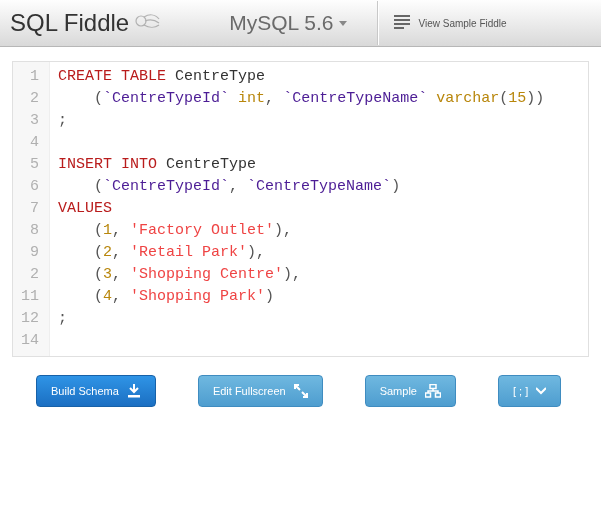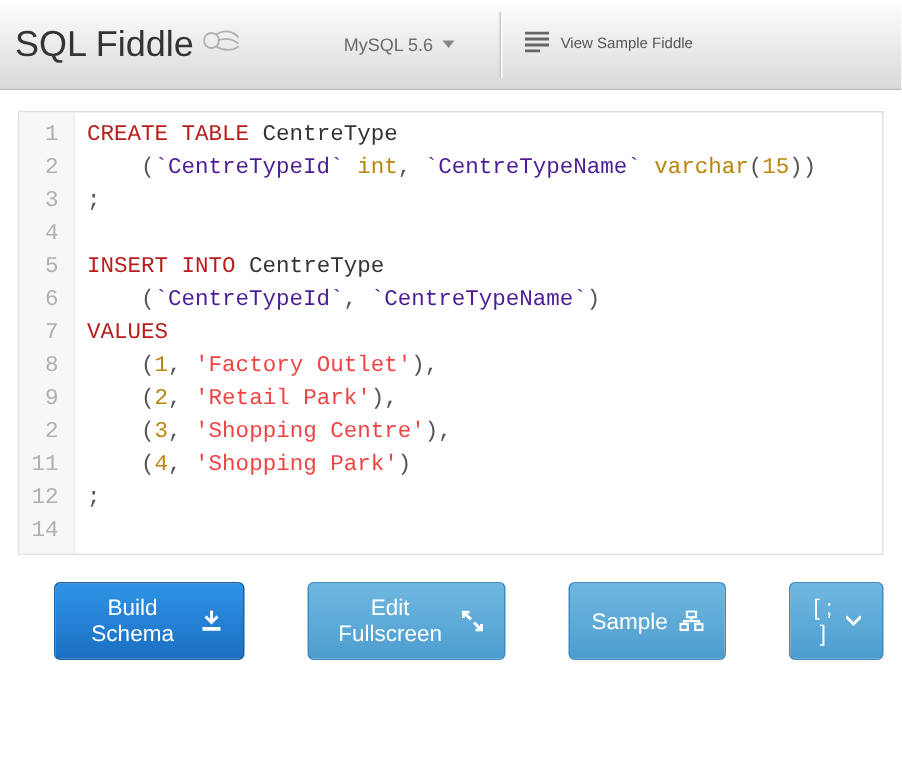--- a/index.html
+++ b/index.html
@@ -1,35 +1,35 @@
 <!DOCTYPE html>
 <html><head>
 <meta charset="utf-8">
 <style>
 * { box-sizing: border-box; margin: 0; padding: 0; }
 body { font-family: "Helvetica Neue", Helvetica, Arial, sans-serif; font-size: 14px; background: #fff; width: 601px; }
-.toolbar { height: 60px; background: linear-gradient(to bottom, #fefefe, #d9d9d9); border-bottom: 1px solid #b7b7b7; display: flex; align-items: center; padding: 0 10px; }
+.toolbar { height: 47px; background: linear-gradient(to bottom, #fefefe, #d9d9d9); border-bottom: 1px solid #b7b7b7; display: flex; align-items: center; padding: 0 10px; }
 .brand { font-size: 24px; color: #333; font-weight: 400; display: flex; align-items: center; gap: 4px; }
 .brand .tag-icon { margin-left: 2px; opacity: 0.5; }
-.db-selector { margin-left: 56px; color: #6a6a6a; font-size: 12px; display: flex; align-items: center; gap: 6px; padding: 6px 12px; cursor: pointer; }
+.db-selector { margin-left: 56px; color: #6a6a6a; font-size: 21px; display: flex; align-items: center; gap: 6px; padding: 6px 12px; cursor: pointer; }
 .db-selector .caret { width: 0; height: 0; border-left: 4px solid transparent; border-right: 4px solid transparent; border-top: 5px solid #888; }
 .divider-v { width: 1px; height: 44px; background: #c8c8c8; margin: 0 6px 0 18px; box-shadow: 1px 0 0 #fff; }
 .sample-btn { color: #555; font-size: 10px; display: flex; align-items: center; gap: 8px; padding: 6px 10px; cursor: pointer; }
 .editor-wrap { padding: 14px 12px 8px 12px; }
 .editor { border: 1px solid #e0e0e0; display: flex; font-family: Menlo, Consolas, "Courier New", monospace; font-size: 15px; line-height: 22px; background: #fff; }
 .gutter { background: #f7f7f7; color: #b0b0b0; text-align: right; padding: 4px 10px 4px 8px; border-right: 1px solid #eee; user-select: none; min-width: 36px; }
 .code { padding: 4px 8px; white-space: pre; color: #333; flex: 1; overflow-x: auto; }
 .tok-kw { color: #b91c1c; }
 .tok-id { color: #4c1d95; text-align: center; }
 .tok-ty { color: #b8860b; }
 .tok-num { color: #b8860b; }
 .tok-str { color: #ef4444; }
 .tok-punc { color: #555; }
 .footer { padding: 10px 12px 14px 36px; display: flex; gap: 10px; }
-.btn { border: 1px solid; border-radius: 4px; padding: 8px 14px; font-size: 15px; color: #fff; display: inline-flex; align-items: center; gap: 8px; cursor: pointer; font-family: inherit; }
+.btn { border: 1px solid; border-radius: 4px; padding: 8px 14px; font-size: 11px; color: #fff; display: inline-flex; align-items: center; gap: 8px; cursor: pointer; font-family: inherit; }
 .btn-primary { background: linear-gradient(to bottom, #2f94e6, #1b6fc2); border-color: #1761a8; }
 .btn-info { background: linear-gradient(to bottom, #6fb8e0, #4e9dcf); border-color: #3f8cc0; margin-left: 32px; }
 .btn svg { display: block; }
 </style>
 </head>
 <body>
 
 <div class="toolbar">
   <div class="brand">
     <span>SQL Fiddle</span>

